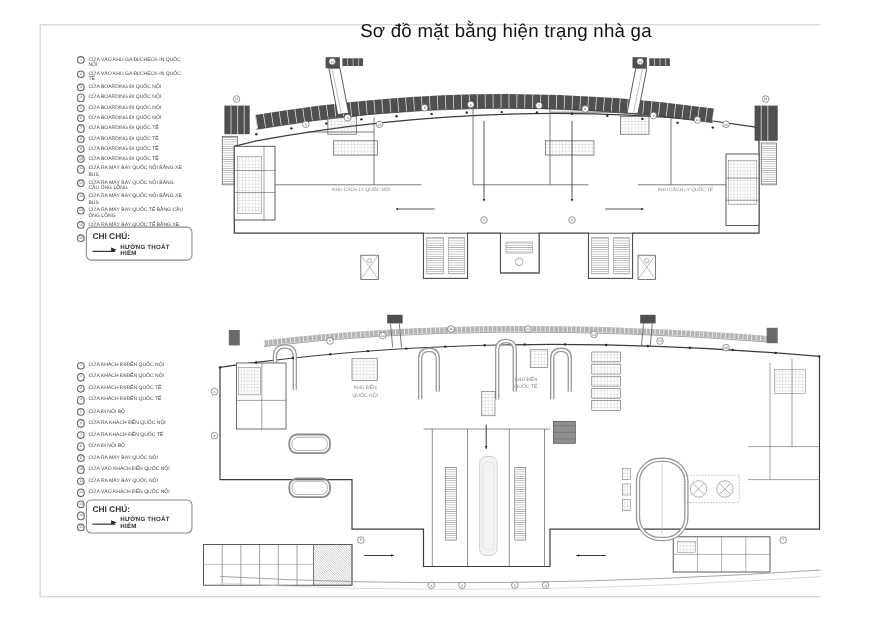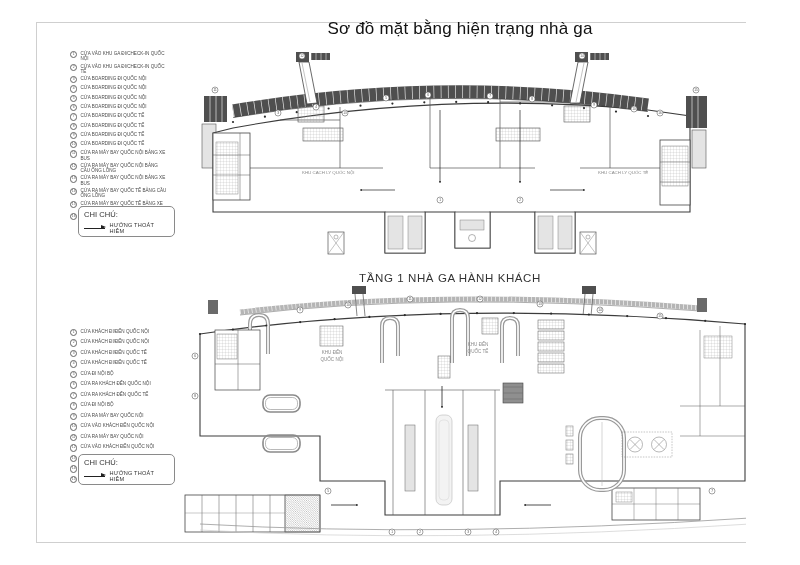--- a/index.html
+++ b/index.html
@@ -13,39 +13,38 @@
   #t1-title{left:300px;top:272px;}
   ol.legend{list-style:none;margin:0;padding:0;width:120px;}
   #legend2{left:70px;top:51px;}
   #legend1{left:70px;top:329px;}
   .li{display:flex;align-items:flex-start;gap:3px;margin-bottom:1.9px;}
   #legend1 .li{margin-bottom:3.1px;}
   .num{flex:0 0 auto;width:5.4px;height:5.4px;border:.5px solid #666;border-radius:50%;
        font-size:3.3px;line-height:5.4px;text-align:center;color:#555;}
   .txt{font-size:4.6px;line-height:1.16;color:#4a4a4a;width:88px;}
   #legend1 .txt{width:96px;}
-  .note{border:.8px solid #8a8a8a;border-radius:5px;width:97px;height:31px;padding:3px 5px;box-sizing:border-box;background:#fff;}
+  .note{border:.8px solid #8a8a8a;border-radius:5px;width:97px;height:31px;padding:3px 5px;box-sizing:border-box;background:#fff;font-weight:bold;}
   #note2{left:78px;top:206px;}
   #note1{left:78px;top:454px;}
   .note-title{font-size:7.6px;color:#333;margin-bottom:3px;}
   .note-row{display:flex;align-items:center;}
   .arr{display:inline-block;width:22px;height:1px;background:#222;position:relative;margin-right:4px;}
   .arr::after{content:"";position:absolute;right:-1px;top:-2.4px;border-left:5px solid #222;
               border-top:2.9px solid transparent;border-bottom:2.9px solid transparent;}
   .note-text{font-size:5.6px;color:#333;letter-spacing:.2px;}
   svg text{font-family:"Liberation Sans","DejaVu Sans",sans-serif;}
 </style>
 </head>
 <body>
 
 <div id="sheet">
   <div id="border"></div>
 
   <div id="main-title" class="abs">Sơ đồ mặt bằng hiện trạng nhà ga</div>
-  <div id="t1-title" class="abs plan-title">TẦNG 1 NHÀ GA HÀNH KHÁCH</div>
 
   <ol id="legend2" class="abs legend">
       <li class="li">
         <span class="num">1</span>
         <span class="txt">CỬA VÀO KHU GA ĐI/CHECK-IN QUỐC NỘI</span>
       </li>
       <li class="li">
         <span class="num">2</span>
         <span class="txt">CỬA VÀO KHU GA ĐI/CHECK-IN QUỐC TẾ</span>
       </li>

